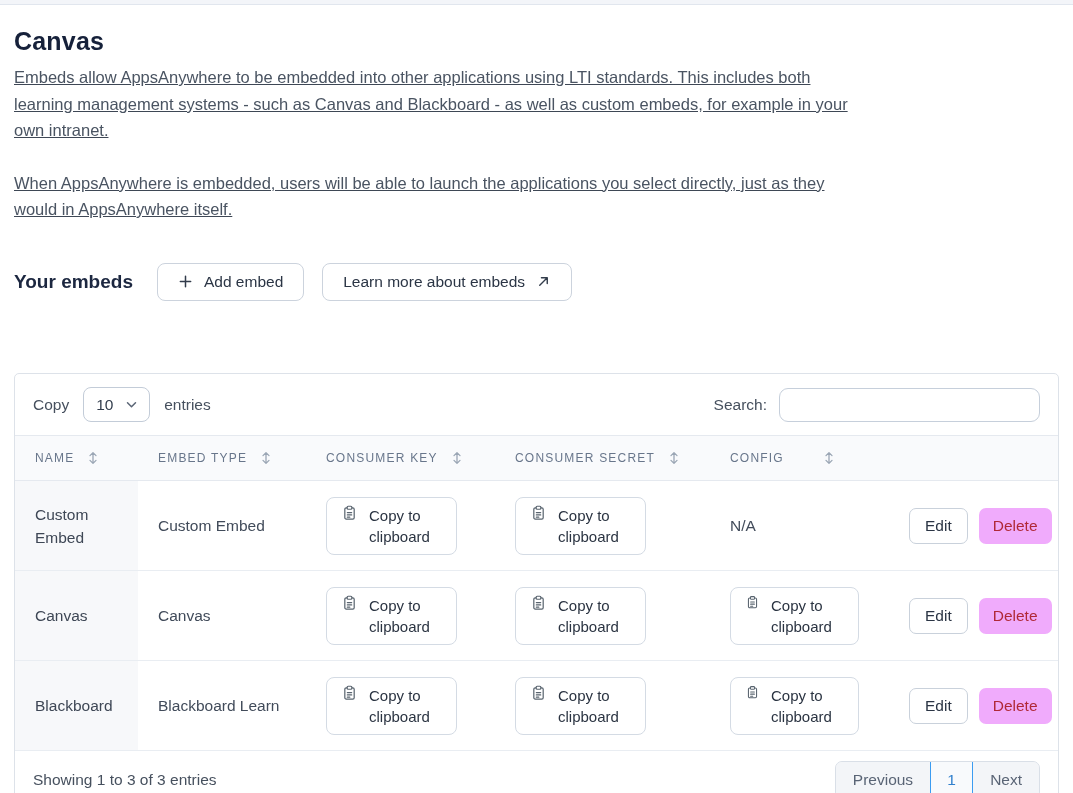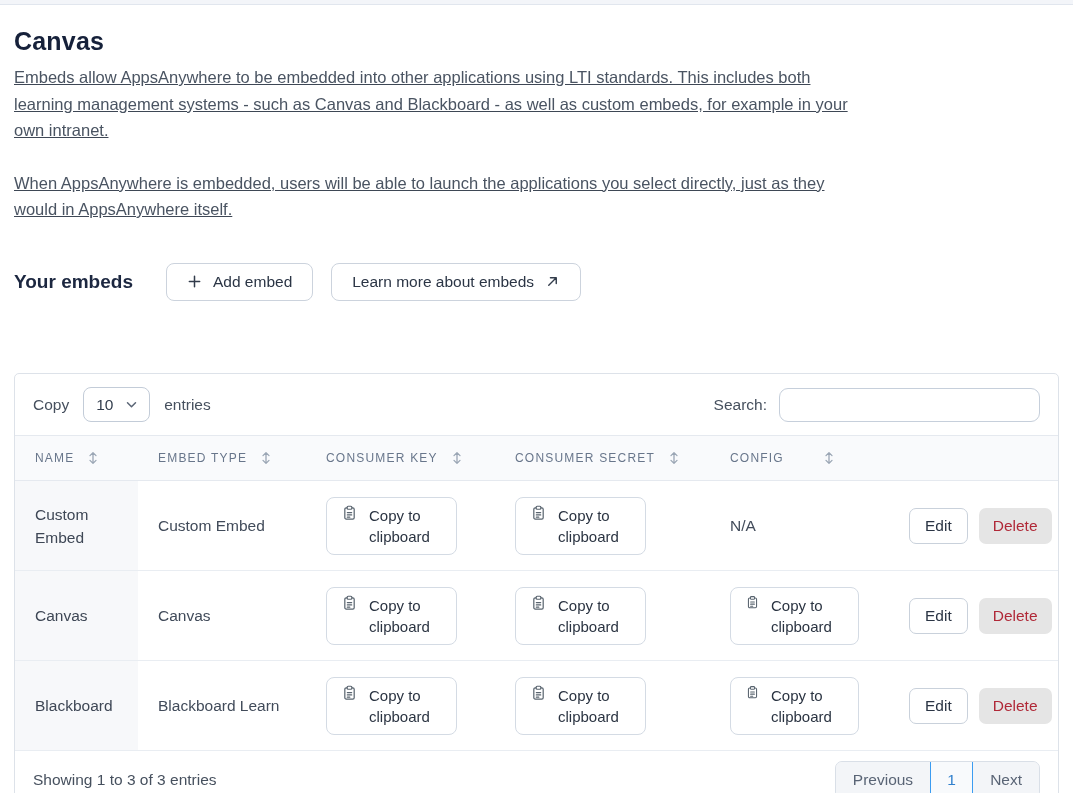--- a/index.html
+++ b/index.html
@@ -19,21 +19,21 @@
 
   .section-row { display: flex; align-items: center; margin-top: 40px; gap: 18px; }
   .section-heading { font-size: 19px; font-weight: 700; color: #1c2740; margin-right: 0; }
   .btn-outline {
     display: inline-flex; align-items: center; gap: 11px;
     background: #fff; border: 1px solid #ccd3dd; border-radius: 8px;
     padding: 9px 20px; font-size: 15.5px; color: #2b3545; cursor: pointer;
     font-family: inherit; height: 38px;
   }
   .btn-outline svg { flex: 0 0 auto; }
-  .section-row .btn-outline:first-of-type { margin-left: 15px; }
+  .section-row .btn-outline:first-of-type { margin-left: 6px; }
 
   .table-card {
     margin: 28px 14px 0 14px;
     border: 1px solid #dde2e9; border-radius: 5px;
     width: 1045px; background: #fff;
     position: absolute; left: 0; top: 345px;
   }
 
   .controls { display: flex; align-items: center; padding: 13px 18px; height: 61px; }
   .controls .left { display: flex; align-items: center; gap: 14px; font-size: 15.5px; color: #46505e; }
@@ -69,21 +69,21 @@
   .copy-btn .copy-label { width: 72px; }
   .copy-btn svg { flex: 0 0 auto; }
 
   .actions-cell { text-align: right; padding-right: 8px !important; }
   .actions-wrap { display: inline-flex; gap: 11px; align-items: center; }
   .edit-btn {
     background: #fff; border: 1px solid #c9d1db; border-radius: 7px;
     padding: 8px 15px; font-size: 15.5px; color: #2b3545; cursor: pointer; font-family: inherit;
   }
   .delete-btn {
-    background: #e5e5e5; border: none; border-radius: 7px;
+    background: #f0abfc; border: none; border-radius: 7px;
     padding: 9px 14px; font-size: 15.5px; color: #b02837; cursor: pointer; font-family: inherit;
   }
 
   .table-footer { display: flex; align-items: center; padding: 14px 18px 16px 18px; height: 60px; }
   .footer-summary { font-size: 15.5px; color: #46505e; }
   .pagination {
     margin-left: auto; display: inline-flex; align-items: stretch;
     border: 1px solid #d9dfe7; border-radius: 7px; overflow: hidden; background: #f3f5f8;
   }
   .page-prev, .page-next { color: #596475; padding: 9px 17px; background: #f3f5f8; border: none; font-size: 15.5px; cursor: pointer; font-family: inherit; }

